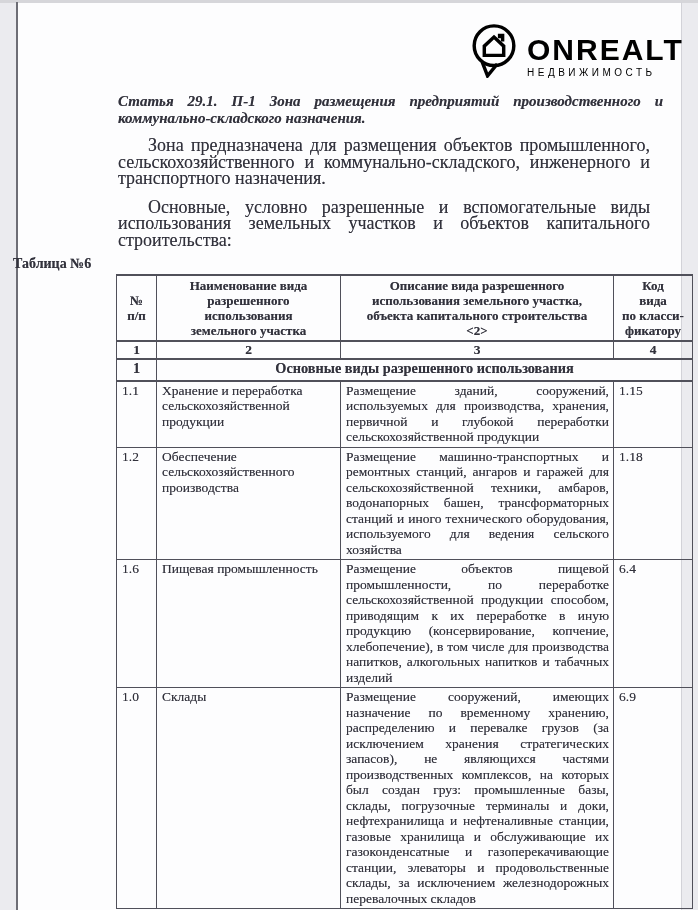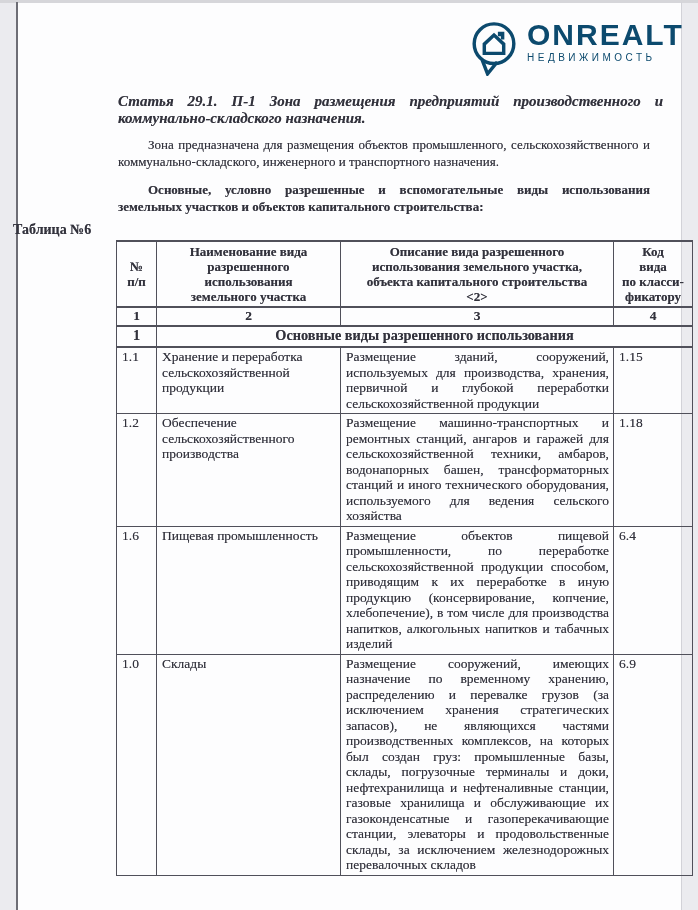--- a/index.html
+++ b/index.html
@@ -13,46 +13,46 @@
   .page {
     position:absolute; left:18px; top:2px; width:664px; height:908px;
     background:#fdfdfe;
   }
   .top-band { position:absolute; left:0; top:0; width:698px; height:3px; background:#d6d6da; }
   .left-edge-line { position:absolute; left:16px; top:2px; width:2px; height:908px; background:#6d6d75; }
   .right-edge-soft { position:absolute; left:681px; top:2px; width:1px; height:908px; background:#d2d2d8; }
 
   .watermark {
     position:absolute; left:468px; top:20px; width:212px; height:58px;
-    display:flex; align-items:flex-start; gap:7px;
-    color:#0c4a6e; user-select:none;
+    display:flex; align-items:flex-end; gap:7px;
+    color:#000000; user-select:none;
   }
   .wm-icon { width:52px; height:56px; flex:0 0 auto; }
   .wm-text { display:flex; flex-direction:column; }
   .wm-brand {
     font-family:"Liberation Sans", sans-serif;
     font-weight:bold; font-size:30px; line-height:30px; letter-spacing:2px;
   }
   .wm-tagline {
     font-family:"Liberation Sans", sans-serif;
     font-size:10px; letter-spacing:3.5px; margin-top:2px; white-space:nowrap;
   }
 
   .content { position:absolute; left:13px; top:0; width:698px; }
   .title {
     margin:93px 0 0 105px; width:545px;
     font-size:15px; line-height:16.5px; font-weight:bold; font-style:italic;
     text-align:justify;
   }
   .para {
     margin:11px 0 0 105px; width:532px;
-    font-size:13px; line-height:16.6px;
+    font-size:18px; line-height:16.6px;
     text-align:justify; text-indent:30px;
   }
-  .para.bold { font-weight:bold; margin-top:12px; }
+  .para.bold { font-weight:normal; margin-top:12px; }
   .tbl-caption {
     margin:7px 28px 0 0; 
     font-size:14px; font-weight:bold;
   }
   table.land {
     margin:2px 0 0 103px; width:576px;
     border-collapse:collapse; table-layout:fixed;
     font-size:13.5px; line-height:15.5px;
   }
   table.land th, table.land td {

